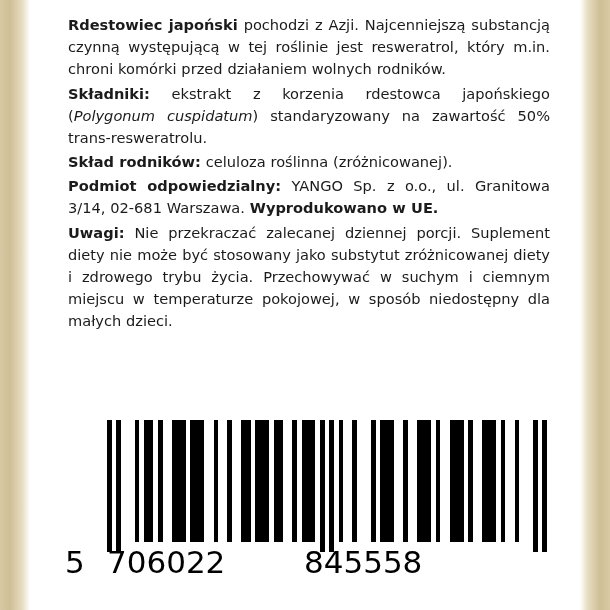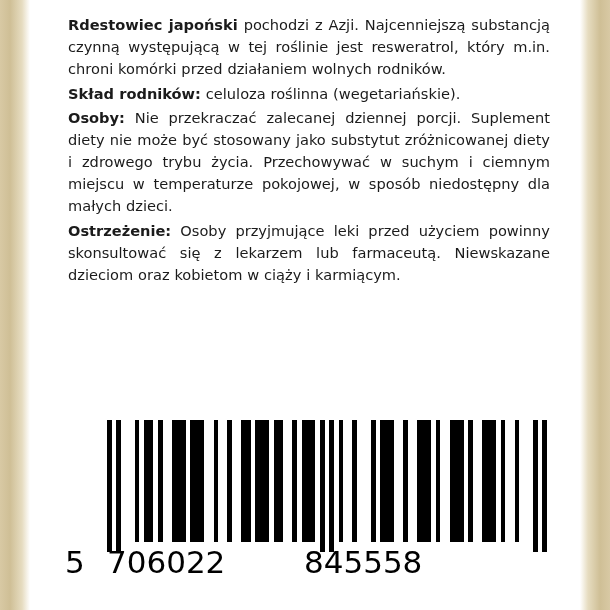--- a/index.html
+++ b/index.html
@@ -88,33 +88,36 @@
 <body>
 
 <div class="label-wrap">
   <div class="paper">
     <div class="content">
 
       <p>
         <span class="b">Rdestowiec japoński</span><span> pochodzi z Azji. Najcenniejszą substancją czynną występującą w tej roślinie jest resweratrol, który m.in. chroni komórki przed działaniem wolnych rodników.</span>
       </p>
 
-
       <p>
-        <span class="b">Skład rodników:</span><span> celuloza roślinna (wegetariańskie).</span>
-      </p>
-
-
-      <p>
-        <span class="b">Osoby:</span><span> Nie przekraczać zalecanej dziennej porcji. Suplement diety nie może być stosowany jako substytut zróżnicowanej diety i zdrowego trybu życia. Przechowywać w suchym i ciemnym miejscu w temperaturze pokojowej, w sposób niedostępny dla małych dzieci.</span>
+        <span class="b">Składniki:</span><span> ekstrakt z korzenia rdestowca japońskiego (</span><span class="i">Polygonum cuspidatum</span><span>) standaryzowany na zawartość 50% trans-resweratrolu.</span>
       </p>
 
       <p>
-        <span class="b">Ostrzeżenie:</span><span> Osoby przyjmujące leki przed użyciem powinny skonsultować się z lekarzem lub farmaceutą. Niewskazane dzieciom oraz  kobietom w ciąży i karmiącym.</span>
+        <span class="b">Skład rodników:</span><span> celuloza roślinna (zróżnicowanej).</span>
       </p>
+
+      <p>
+        <span class="b">Podmiot odpowiedzialny:</span><span> YANGO Sp. z o.o., ul. Granitowa 3/14, 02-681 Warszawa. </span><span class="b">Wyprodukowano w UE.</span>
+      </p>
+
+      <p>
+        <span class="b">Uwagi:</span><span> Nie przekraczać zalecanej dziennej porcji. Suplement diety nie może być stosowany jako substytut zróżnicowanej diety i zdrowego trybu życia. Przechowywać w suchym i ciemnym miejscu w temperaturze pokojowej, w sposób niedostępny dla małych dzieci.</span>
+      </p>
+
 
     </div>
 
     <div class="barcode-area">
       <div class="bars" id="bars">
           <div class="bar guard" style="left: 0px; width: 4.63158px;"></div>
           <div class="bar guard" style="left: 9.26316px; width: 4.63158px;"></div>
           <div class="bar" style="left: 27.7895px; width: 4.63158px;"></div>
           <div class="bar" style="left: 37.0526px; width: 9.26316px;"></div>
           <div class="bar" style="left: 50.9474px; width: 4.63158px;"></div>

